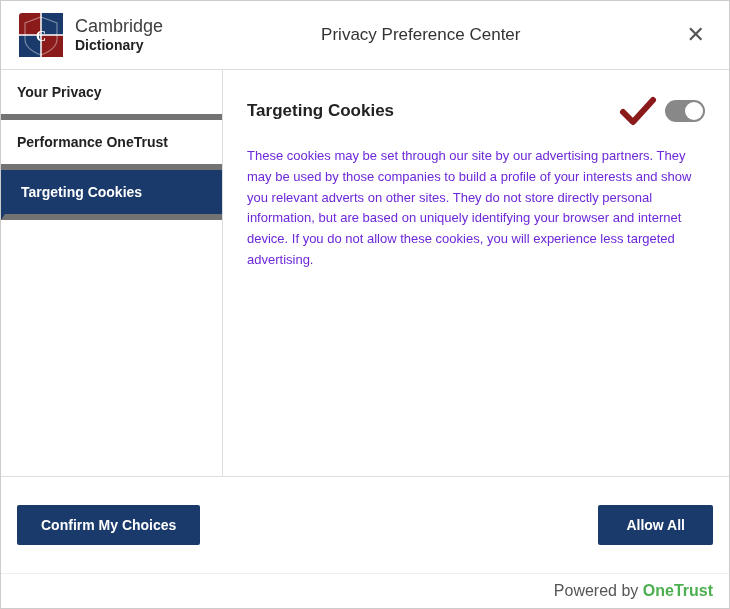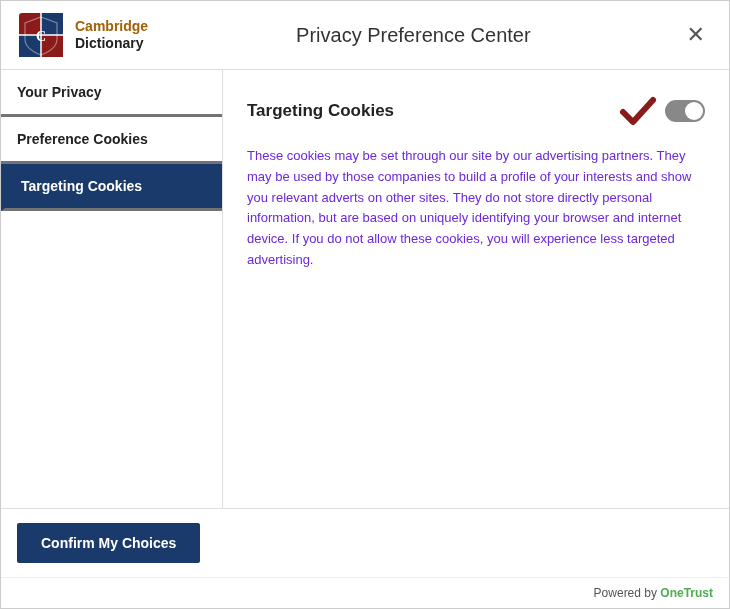--- a/index.html
+++ b/index.html
@@ -75,21 +75,21 @@
       border-right: 1px solid #ddd;
       display: flex;
       flex-direction: column;
     }
 
     .sidebar-item {
       padding: 14px 16px;
       font-size: 14px;
       font-weight: 600;
       color: #222;
-      border-bottom: 3px solid #737373;
+      border-bottom: 6px solid #737373;
       cursor: pointer;
       background: #fff;
     }
 
     .sidebar-item.active {
       background: #1a3a6b;
       color: #fff;
       border-left: 4px solid #1a3a6b;
     }
 
@@ -143,32 +143,32 @@
 
     .section-desc {
       font-size: 13px;
       color: #6d28d9;
       line-height: 1.6;
     }
 
     
     .footer {
       border-top: 1px solid #ddd;
-      padding: 14px 16px;
+      padding: 28px 16px;
       display: flex;
       align-items: center;
       justify-content: space-between;
       background: #fff;
     }
 
     .footer-bottom {
       border-top: 1px solid #eee;
       padding: 8px 16px;
       text-align: right;
-      font-size: 12px;
+      font-size: 16px;
       color: #555;
       background: #fff;
     }
 
     .btn-confirm {
       background: #1a3a6b;
       color: #fff;
       border: none;
       padding: 12px 24px;
       font-size: 14px;
@@ -215,36 +215,36 @@
 
           <line x1="22" y1="0" x2="22" y2="44" stroke="#fff" stroke-width="1.5"></line>
           <line x1="0" y1="22" x2="44" y2="22" stroke="#fff" stroke-width="1.5"></line>
 
           <path d="M22 4 L38 10 L38 26 Q38 36 22 42 Q6 36 6 26 L6 10 Z" fill="none" stroke="#fff" stroke-width="1.2" opacity="0.4"></path>
 
           <text x="22" y="28" text-anchor="middle" font-size="14" font-weight="bold" fill="#fff" font-family="serif">C</text>
         </svg>
       </div>
       <div style="line-height:1.2">
-        <div style="font-weight:700;font-size:14px;color:#a16207;">Cambridge</div>
+        <div style="font-weight:400;font-size:18px;color:#404040;">Cambridge</div>
         <div style="font-weight:700;font-size:14px;color:#222;">Dictionary</div>
       </div>
     </div>
-    <div style="font-size:20px;font-weight:400;color:#333;">Privacy Preference Center</div>
+    <div style="font-size:17px;font-weight:400;color:#333;">Privacy Preference Center</div>
     <button class="close-btn">✕</button>
   </div>
 
   <div class="body">
 
     <div class="sidebar">
       <div class="sidebar-item">
         <span>Your Privacy</span>
       </div>
       <div class="sidebar-item">
-        <span>Preference Cookies</span>
+        <span>Performance OneTrust</span>
       </div>
       <div class="sidebar-item active">
         <span>Targeting Cookies</span>
       </div>
     </div>
 
     <div class="main-content">
       <div class="section-header">
         <div class="section-title">Targeting Cookies</div>
         <div class="toggle-container">
@@ -256,19 +256,20 @@
           <div class="toggle-switch"></div>
         </div>
       </div>
       <p class="section-desc">These cookies may be set through our site by our advertising partners. They may be used by those companies to build a profile of your interests and show you relevant adverts on other sites. They do not store directly personal information, but are based on uniquely identifying your browser and internet device. If you do not allow these cookies, you will experience less targeted advertising.</p>
     </div>
 
   </div>
 
   <div class="footer">
     <button class="btn-confirm">Confirm My Choices</button>
+    <button class="btn-allow">Allow All</button>
   </div>
 
   <div class="footer-bottom">
     <span>Powered by </span><span class="onetrust-brand">OneTrust</span>
   </div>
 
 </div>
 
 </body></html>

